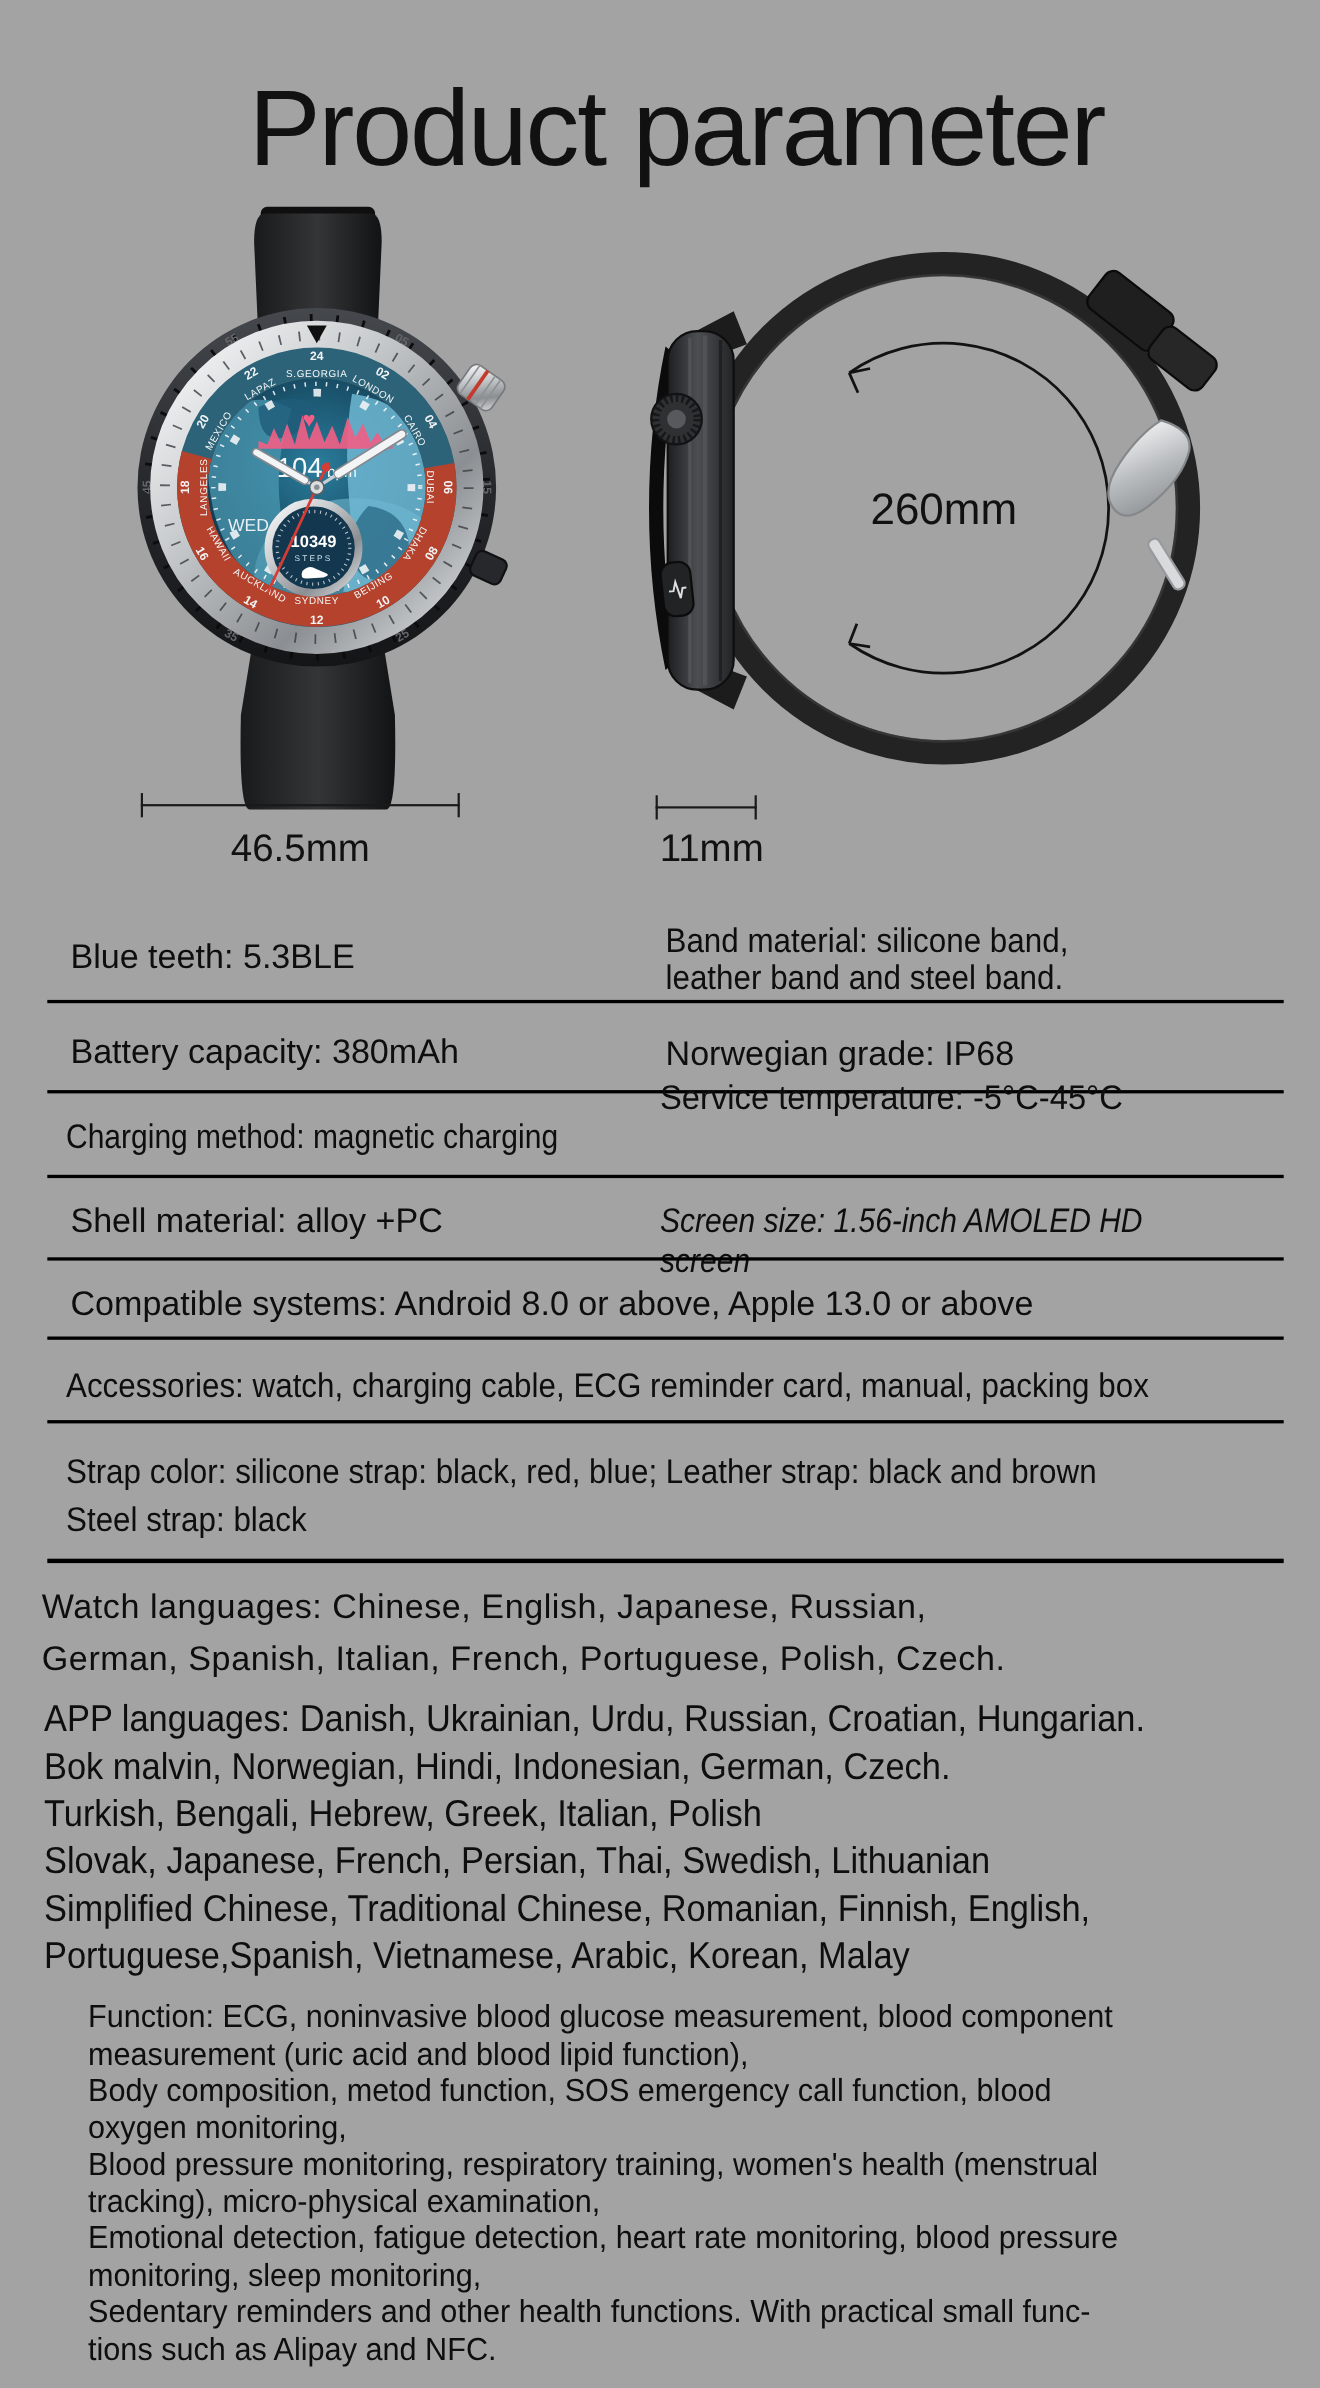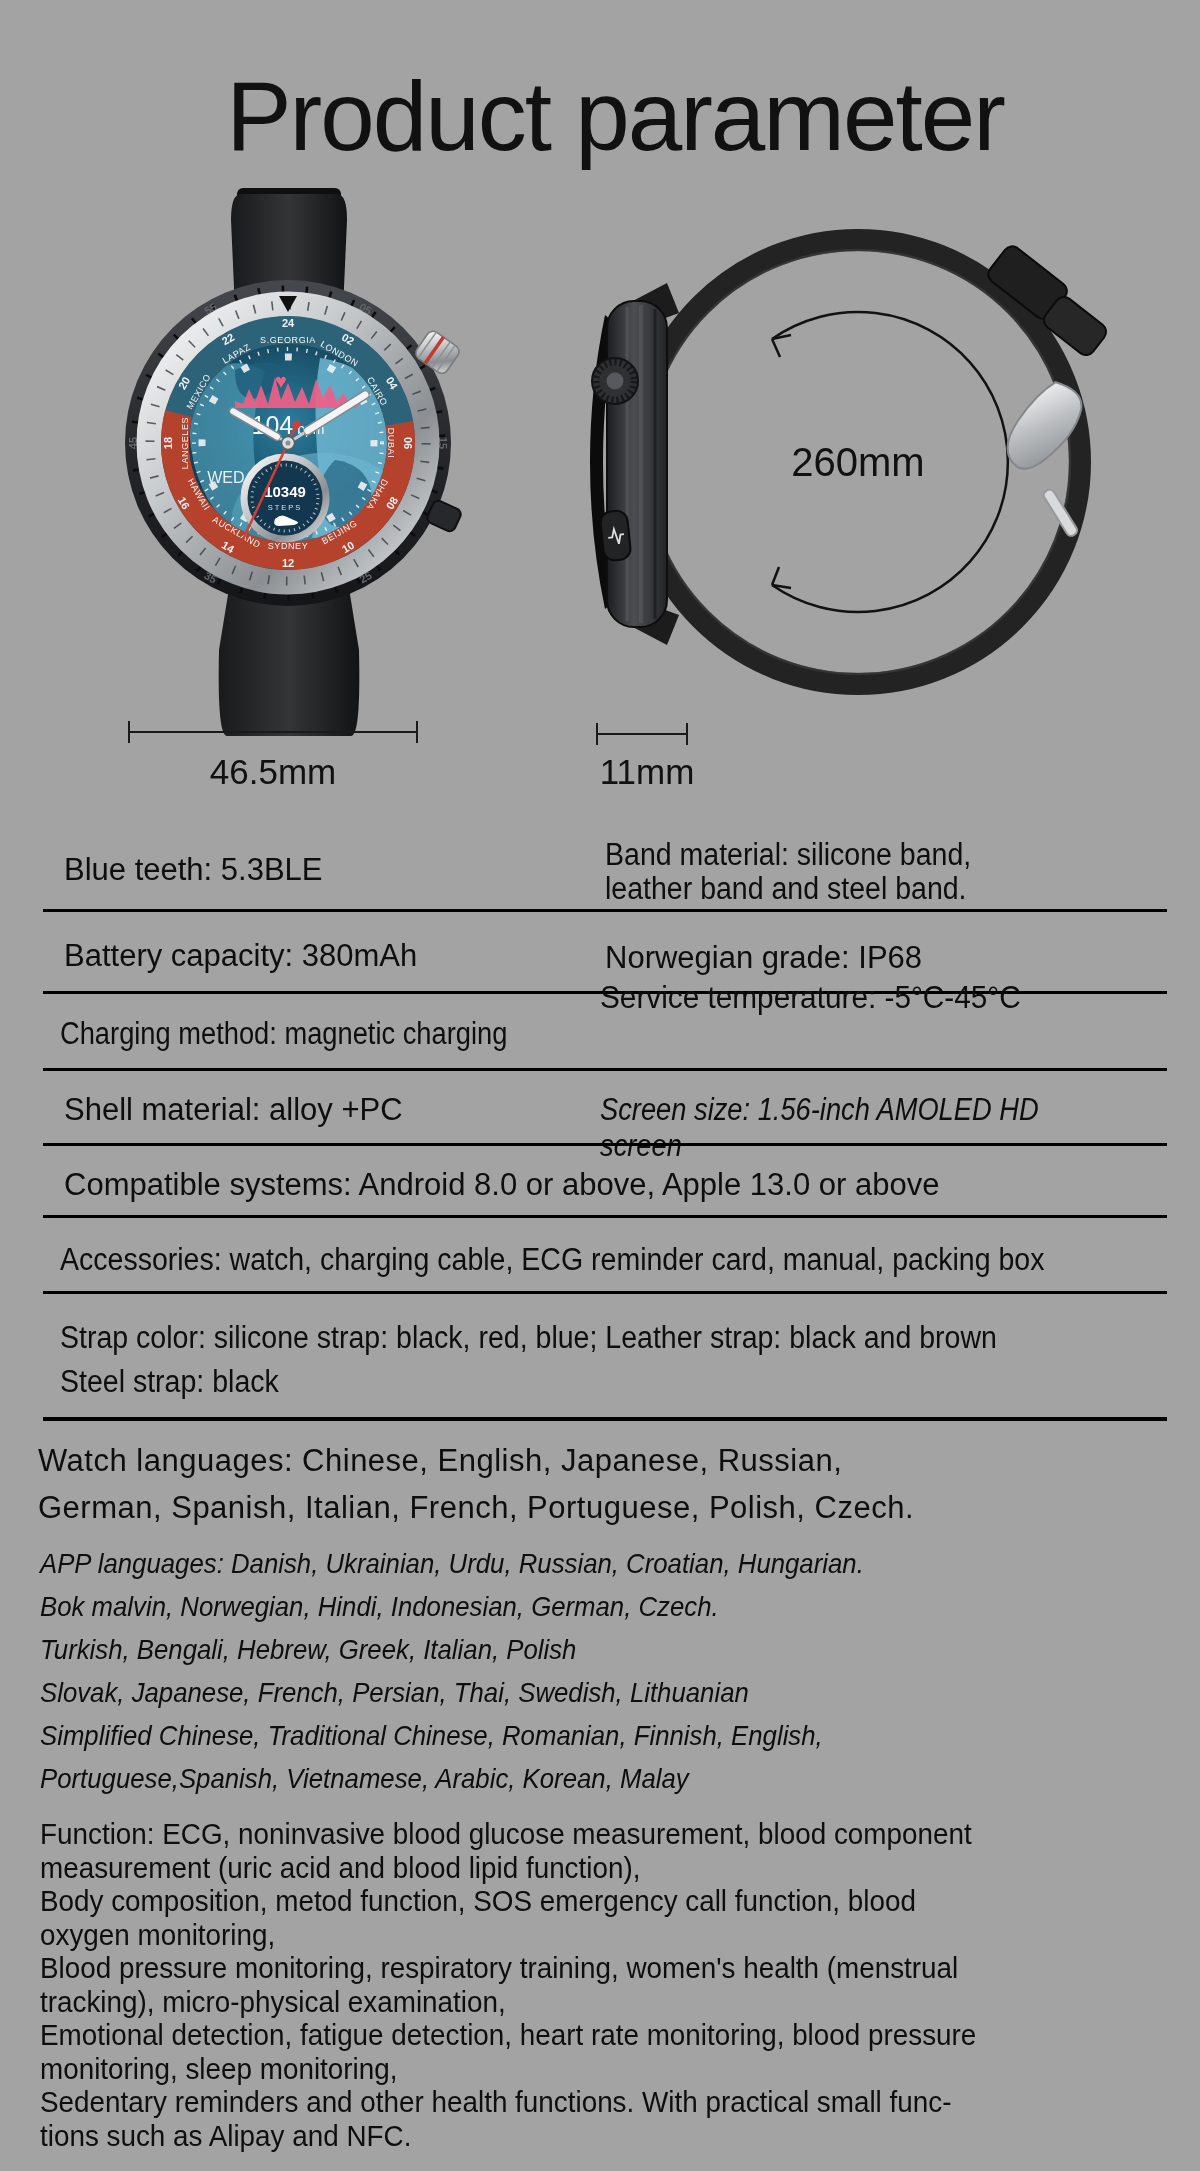--- a/index.html
+++ b/index.html
@@ -13,22 +13,22 @@
   .cond { display:inline-block; transform-origin:0 50%; white-space:pre-line; }
   .c88 { transform:scaleX(.88); }
   .c92 { transform:scaleX(.92); }
   .c96 { transform:scaleX(.96); }
   .divider { position:absolute; left:43px; width:1124px; height:3px; background:#000; }
   .dim-label { font-size:35px; color:#111; }
   .bracket-line { position:absolute; height:2px; background:#1a1a1a; }
   .bracket-tick { position:absolute; width:2px; height:22px; background:#1a1a1a; }
   .langs-watch { left:38px; top:1437px; width:1130px; font-size:31px; line-height:47px;
                  letter-spacing:.5px; white-space:pre-line; }
-  .app-line  { font-size:28px; line-height:43px; white-space:nowrap;font-style:italic; }
-  .func-line { font-size:29px; line-height:33.5px; white-space:nowrap; }
+  .app-line  { font-size:34px; line-height:43px; white-space:nowrap; }
+  .func-line { font-size:29px; line-height:33.5px; white-space:nowrap;margin-left:40px; }
   svg text { font-family:"Liberation Sans", sans-serif; }
   .bezel-num  { font-size:11px; font-weight:bold; fill:#f2f4f5; }
   .case-num   { font-size:11px; font-weight:bold; fill:#63666b; }
   .bezel-city { font-size:9px; letter-spacing:.6px; fill:#f4f6f7; }
 </style>
 </head>
 <body>
 
 <div class="page">
 

